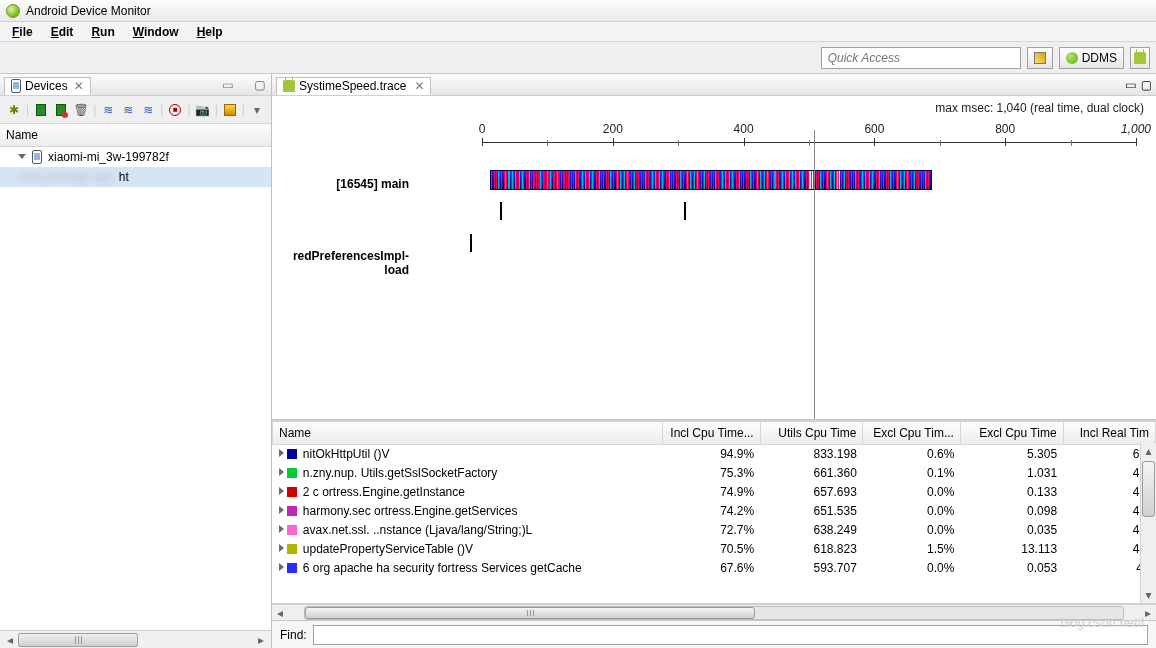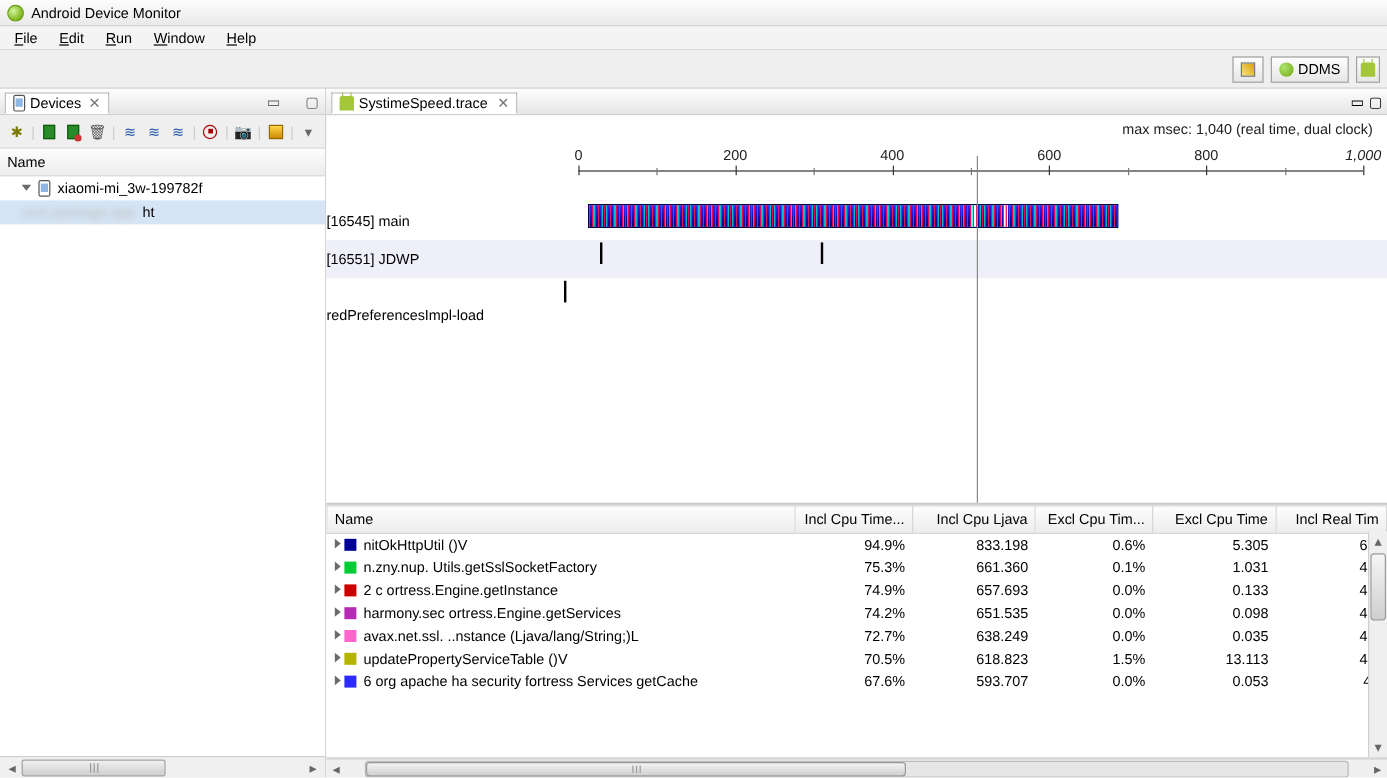--- a/index.html
+++ b/index.html
@@ -1,20 +1,20 @@
 <!DOCTYPE html>
 <html><head>
 <meta charset="utf-8">
 <style>
   * { box-sizing: border-box; font-family: "Segoe UI", Tahoma, sans-serif; font-size: 12px; }
   body { margin: 0; width: 1156px; height: 648px; background: #f0f0f0; overflow: hidden; color: #000; }
   .titlebar { height: 22px; background: linear-gradient(#fdfdfd,#e9e9e9); border-bottom: 1px solid #d0d0d0; display:flex; align-items:center; padding:0 6px; gap:6px;}
   .titlebar .appicon { width:14px; height:14px; border-radius:50%; background: radial-gradient(circle at 35% 35%, #d4f5a0, #7cb518 70%); border:1px solid #6a9c15;}
   .menubar { height: 20px; background:#f4f4f4; border-bottom:1px solid #d6d6d6; display:flex; align-items:center; padding:0 4px; gap:2px;}
-  .menubar span { padding: 2px 8px; cursor:default;}
+  .menubar span { padding: 2px 8px; cursor:default;font-weight:bold;}
   .menubar span u { text-decoration: underline; }
   .quickbar { height: 32px; background:#efefef; border-bottom:1px solid #c8c8c8; display:flex; align-items:center; justify-content:flex-end; padding:0 6px; gap:6px;}
   .quickbar input { width:200px; height:22px; border:1px solid #a0a0a0; padding:0 6px; font-style:italic; color:#888;}
   .qbtn { height:22px; border:1px solid #a0a0a0; background:linear-gradient(#fefefe,#e6e6e6); display:inline-flex; align-items:center; padding:0 6px; gap:4px; cursor:default;}
   .qbtn .dot { width:12px; height:12px; border-radius:50%;}
   .splitter { display:flex; height: calc(648px - 22px - 20px - 32px);}
   .leftpanel { width: 272px; border-right:1px solid #c0c0c0; background:#f6f6f6; display:flex; flex-direction:column;}
   .rightpanel { flex:1; display:flex; flex-direction:column; background:#fff;}
   
   .tabhdr { height:22px; background:linear-gradient(#fdfdfd,#e6e6e6); border-bottom:1px solid #cfcfcf; display:flex; align-items:center; padding:0 4px; gap:18px;}
@@ -35,21 +35,21 @@
   .bottom-scroll { height: 18px; background:#f0f0f0; border-top:1px solid #d0d0d0; display:flex; align-items:center; padding:0 2px; gap:0;}
   .bottom-scroll .thumb { background:linear-gradient(#f0f0f0,#cfcfcf); border:1px solid #a0a0a0; border-radius:2px; height:14px;}
   
   .tracehdr { height:22px; background:linear-gradient(#fdfdfd,#e6e6e6); border-bottom:1px solid #cfcfcf; display:flex; align-items:center; padding:0 4px; gap:4px;justify-content:flex-end;}
   .tracehdr .tab { background:#fff; border:1px solid #bfbfbf; border-bottom:1px solid #fff; padding:1px 6px; display:flex; align-items:center; gap:4px; position:relative; top:1px;}
   .msecbar { height:24px; display:flex; align-items:center; padding:0 12px; color:#222; border-bottom:1px dotted transparent;}
   .msecbar .msleft { margin-left:170px;margin-top:37px;}
   .msecbar .msright { margin-left:auto;}
   .timelinepane { height: 300px; position:relative; overflow:hidden; border-bottom:1px solid #c8c8c8; background:#fff;}
   .tlRow { position:absolute; left:0; right:0; height:32px; display:flex; align-items:center;}
-  .tlRow .lbl { width:145px; padding-right:8px;}
+  .tlRow .lbl { width:145px; text-align:right; padding-right:8px;font-weight:bold;}
   .tickbar { position:absolute; left:210px; right:20px; top:10px; height:28px;}
   .tickbar .baseline { position:absolute; left:0; right:0; top:12px; height:1px; background:#333;}
   .tickbar .tick { position:absolute; top:8px; width:1px; height:8px; background:#333;}
   .tickbar .mtick { position:absolute; top:10px; width:1px; height:6px; background:#777;}
   .tickbar .tlabel { position:absolute; top:-8px; transform:translateX(-50%); color:#222;}
   .playhead { position:absolute; top:10px; bottom:0; width:1px; background:#888; z-index:5;}
   .threadtrack { position:absolute; height:20px; background:linear-gradient(#2b2bff,#000080); border:1px solid #000050;}
   .threadtrack.noise::after { content:''; position:absolute; inset:0; background: repeating-linear-gradient(90deg, rgba(255,0,80,.9) 0 1px, transparent 1px 2.5px), repeating-linear-gradient(90deg, rgba(0,255,200,.7) 0 1px, transparent 1px 3.5px);}
   .gap { position:absolute; top:0; bottom:0; background:#fff;}
   .vline { position:absolute; width:2px; background:#000; height:18px;}
@@ -86,20 +86,21 @@
 
 <div class="menubar">
   <span><u>F</u>ile</span>
   <span><u>E</u>dit</span>
   <span><u>R</u>un</span>
   <span><u>W</u>indow</span>
   <span><u>H</u>elp</span>
 </div>
 
 <div class="quickbar">
+  <input placeholder="Quick Access" style="">
   <div class="qbtn">
       <span style="width:12px;height:12px;border:1px solid #777;background:linear-gradient(45deg,#f9e07a,#d8a500);"></span>
     </div>
   <div class="qbtn">
      <span class="dot" style="background:radial-gradient(circle at 35% 35%,#aee571,#6fa50a);"></span>
      <span>DDMS</span>
   </div>
   <div class="qbtn" style="padding:0 3px;">
      <span class="androidicon"></span>
   </div>
@@ -208,23 +209,20 @@
           <div class="mtick" style="left:50%;"></div>
           <div class="mtick" style="left:70%;"></div>
           <div class="mtick" style="left:90%;"></div>
        </div>
 
        <div class="playhead" style="left: 542px;"></div>
 
        <div class="tlRow" style="top:48px; background:#fff;">
          <div class="lbl">[16545] main</div>
        </div>
-       <div class="tlRow" style="top:80px; background:#efeffa;">
-         <div class="lbl">[16551] JDWP</div>
-       </div>
        <div class="tlRow" style="top:127px; background:#fff;">
          <div class="lbl">redPreferencesImpl-load</div>
        </div>
 
        <div class="threadtrack noise" style="top:50px; left:218px; width:442px;">
         <div class="gap" style="left:318px; width:5px;"></div>
         <div class="gap" style="left:345px; width:4px;"></div>
        </div>
 
        <div class="vline" style="top:82px; left:228px;"></div>
@@ -241,21 +239,21 @@
               <col style="width:95px">
               <col style="width:100px">
               <col style="width:95px">
               <col style="width:100px">
               <col style="width:90px">
         </colgroup>
         <thead>
           <tr>
             <th>Name</th>
             <th class="num">Incl Cpu Time...</th>
-            <th class="num">Incl Cpu Ljava</th>
+            <th class="num">Utils Cpu Time</th>
             <th class="num">Excl Cpu Tim...</th>
             <th class="num">Excl Cpu Time</th>
             <th class="num">Incl Real Tim</th>
           </tr>
         </thead>
         <tbody id="method-tbody">
               <tr>
                 <td><span class="triangle right"></span> <span class="swatch" style="background:#000099;"></span><span>nitOkHttpUtil ()V</span></td>
                 <td class="num">94.9%</td>
                 <td class="num">833.198</td>
@@ -323,14 +321,19 @@
         <span style="width:16px;text-align:center;color:#666;">◂</span>
         <div class="trk">
             <div class="thumb">
               <div class="grip"></div>
             </div>
           </div>
         <span style="width:16px;text-align:center;color:#666;">▸</span>
       </div>
     </div>
 
+    <div class="findbar">
+      <span>Find:</span>
+      <input style="">
+      <span class="watermark">blog.csdn.net/l</span>
+    </div>
   </div>
 </div>
 
 </body></html>

